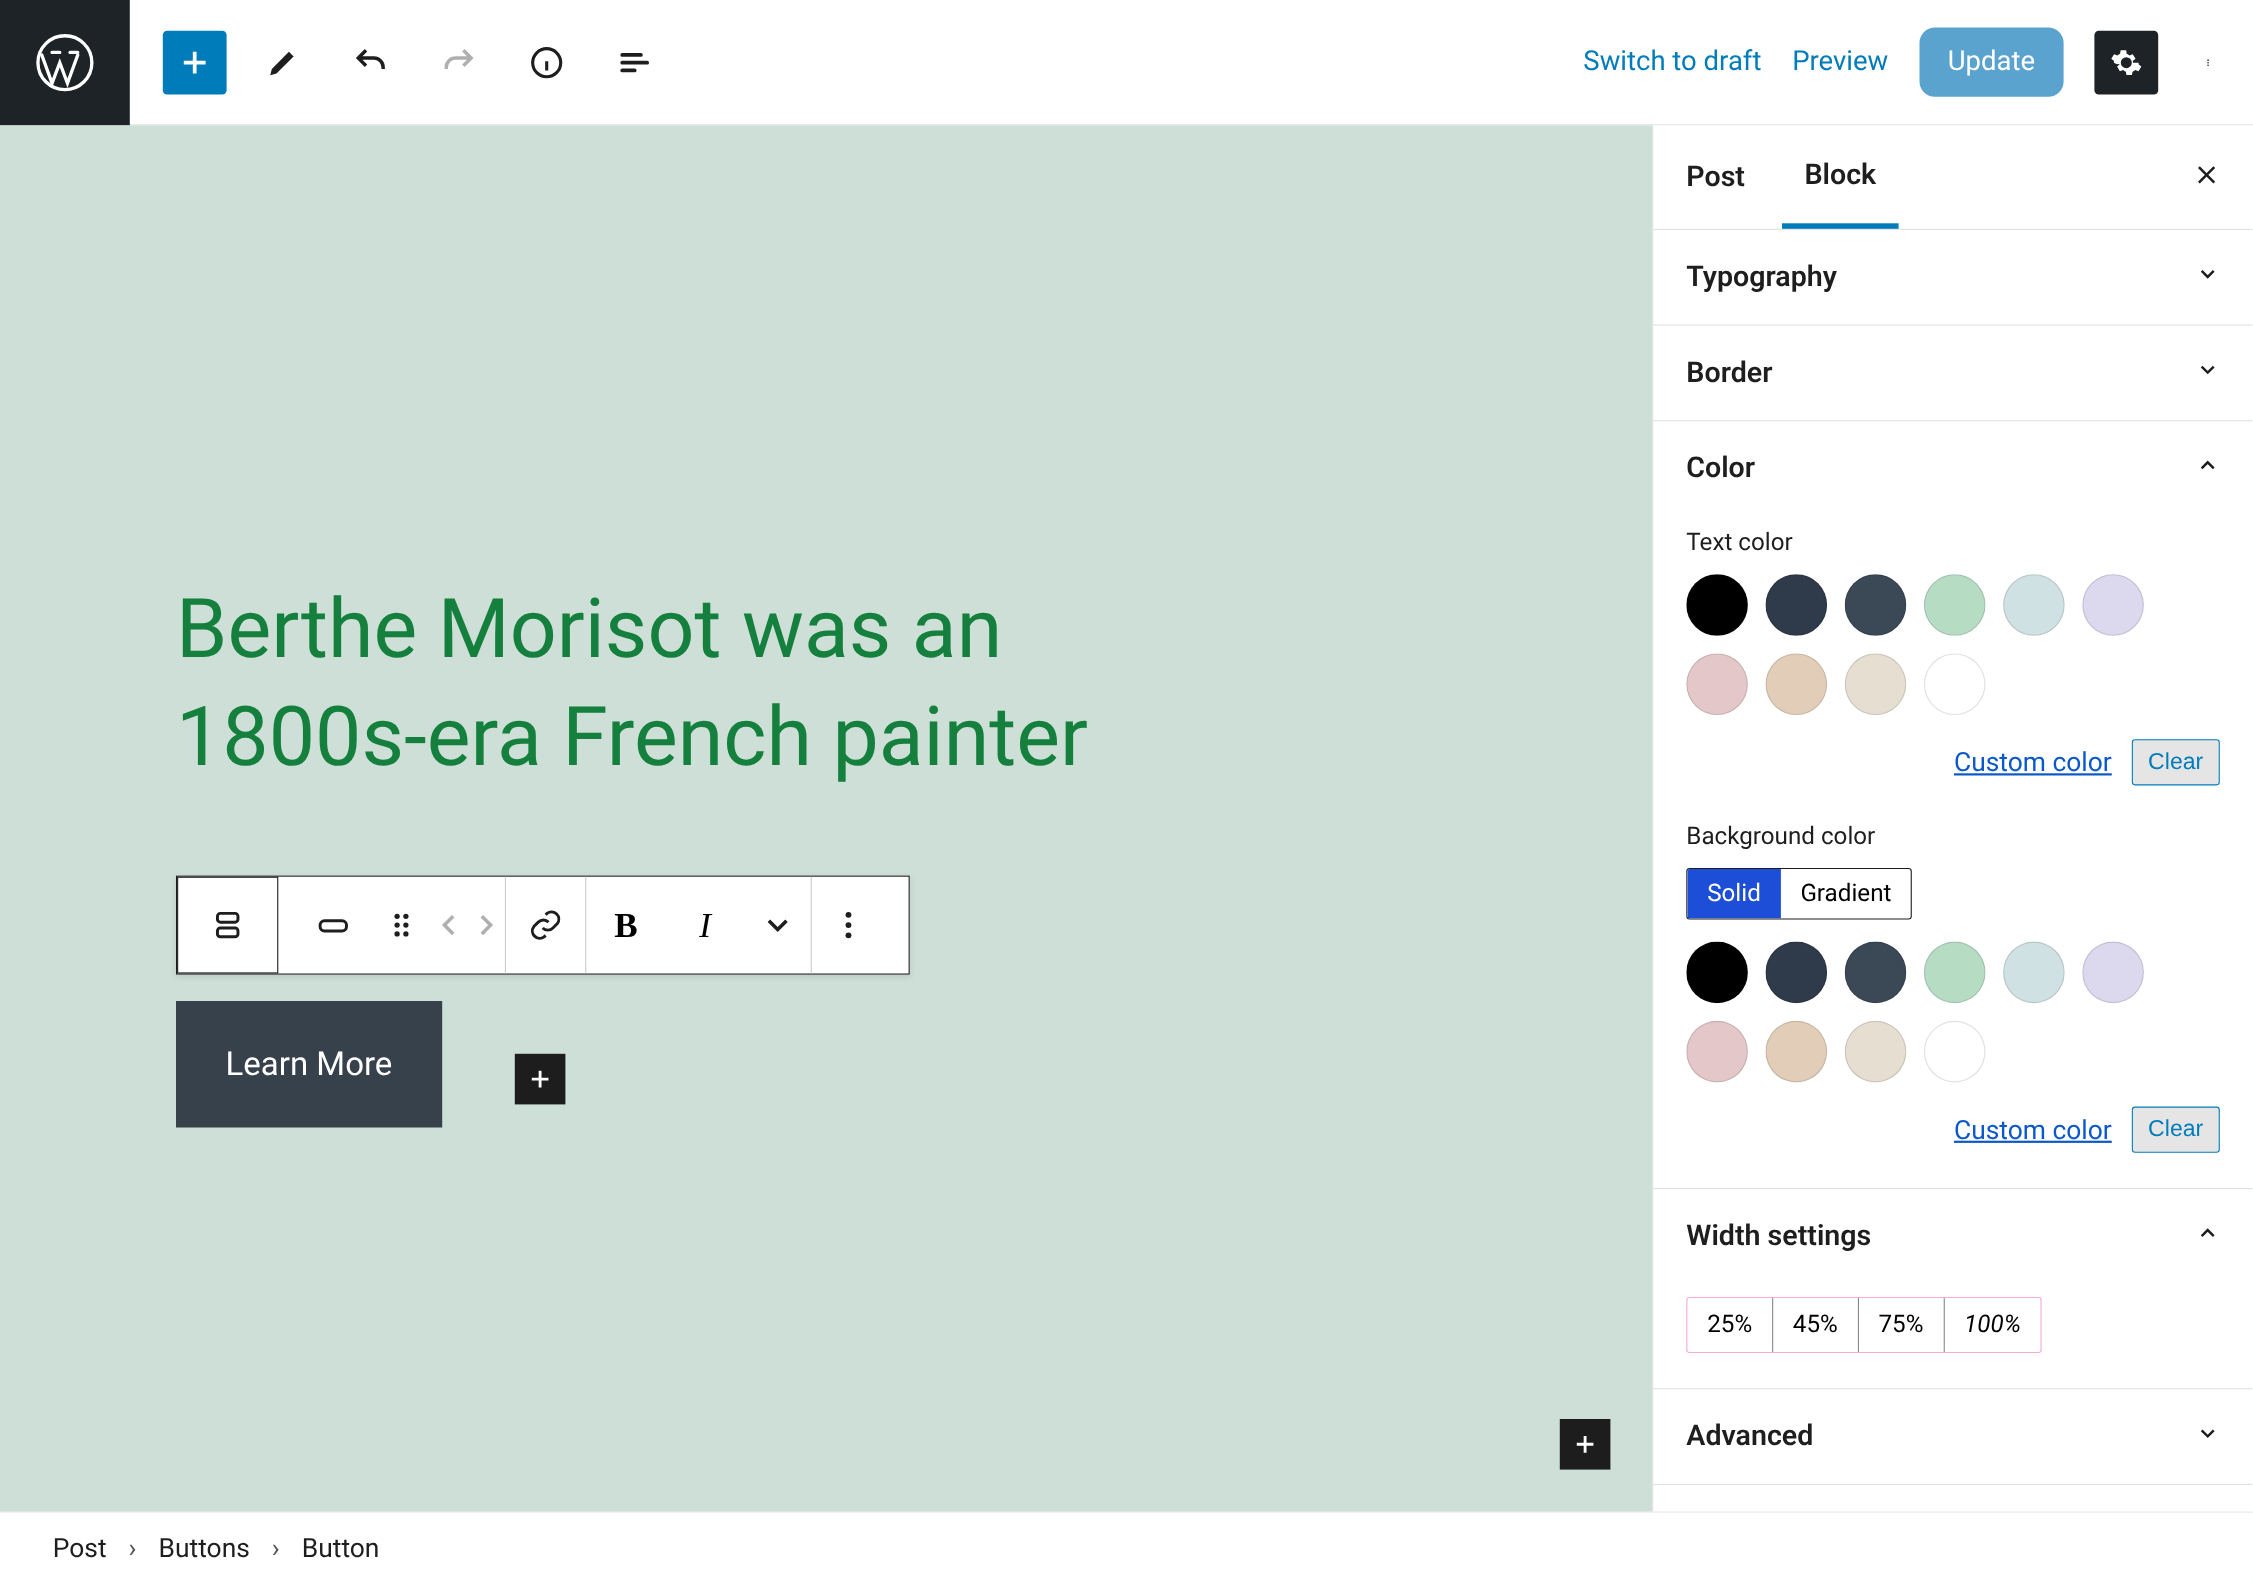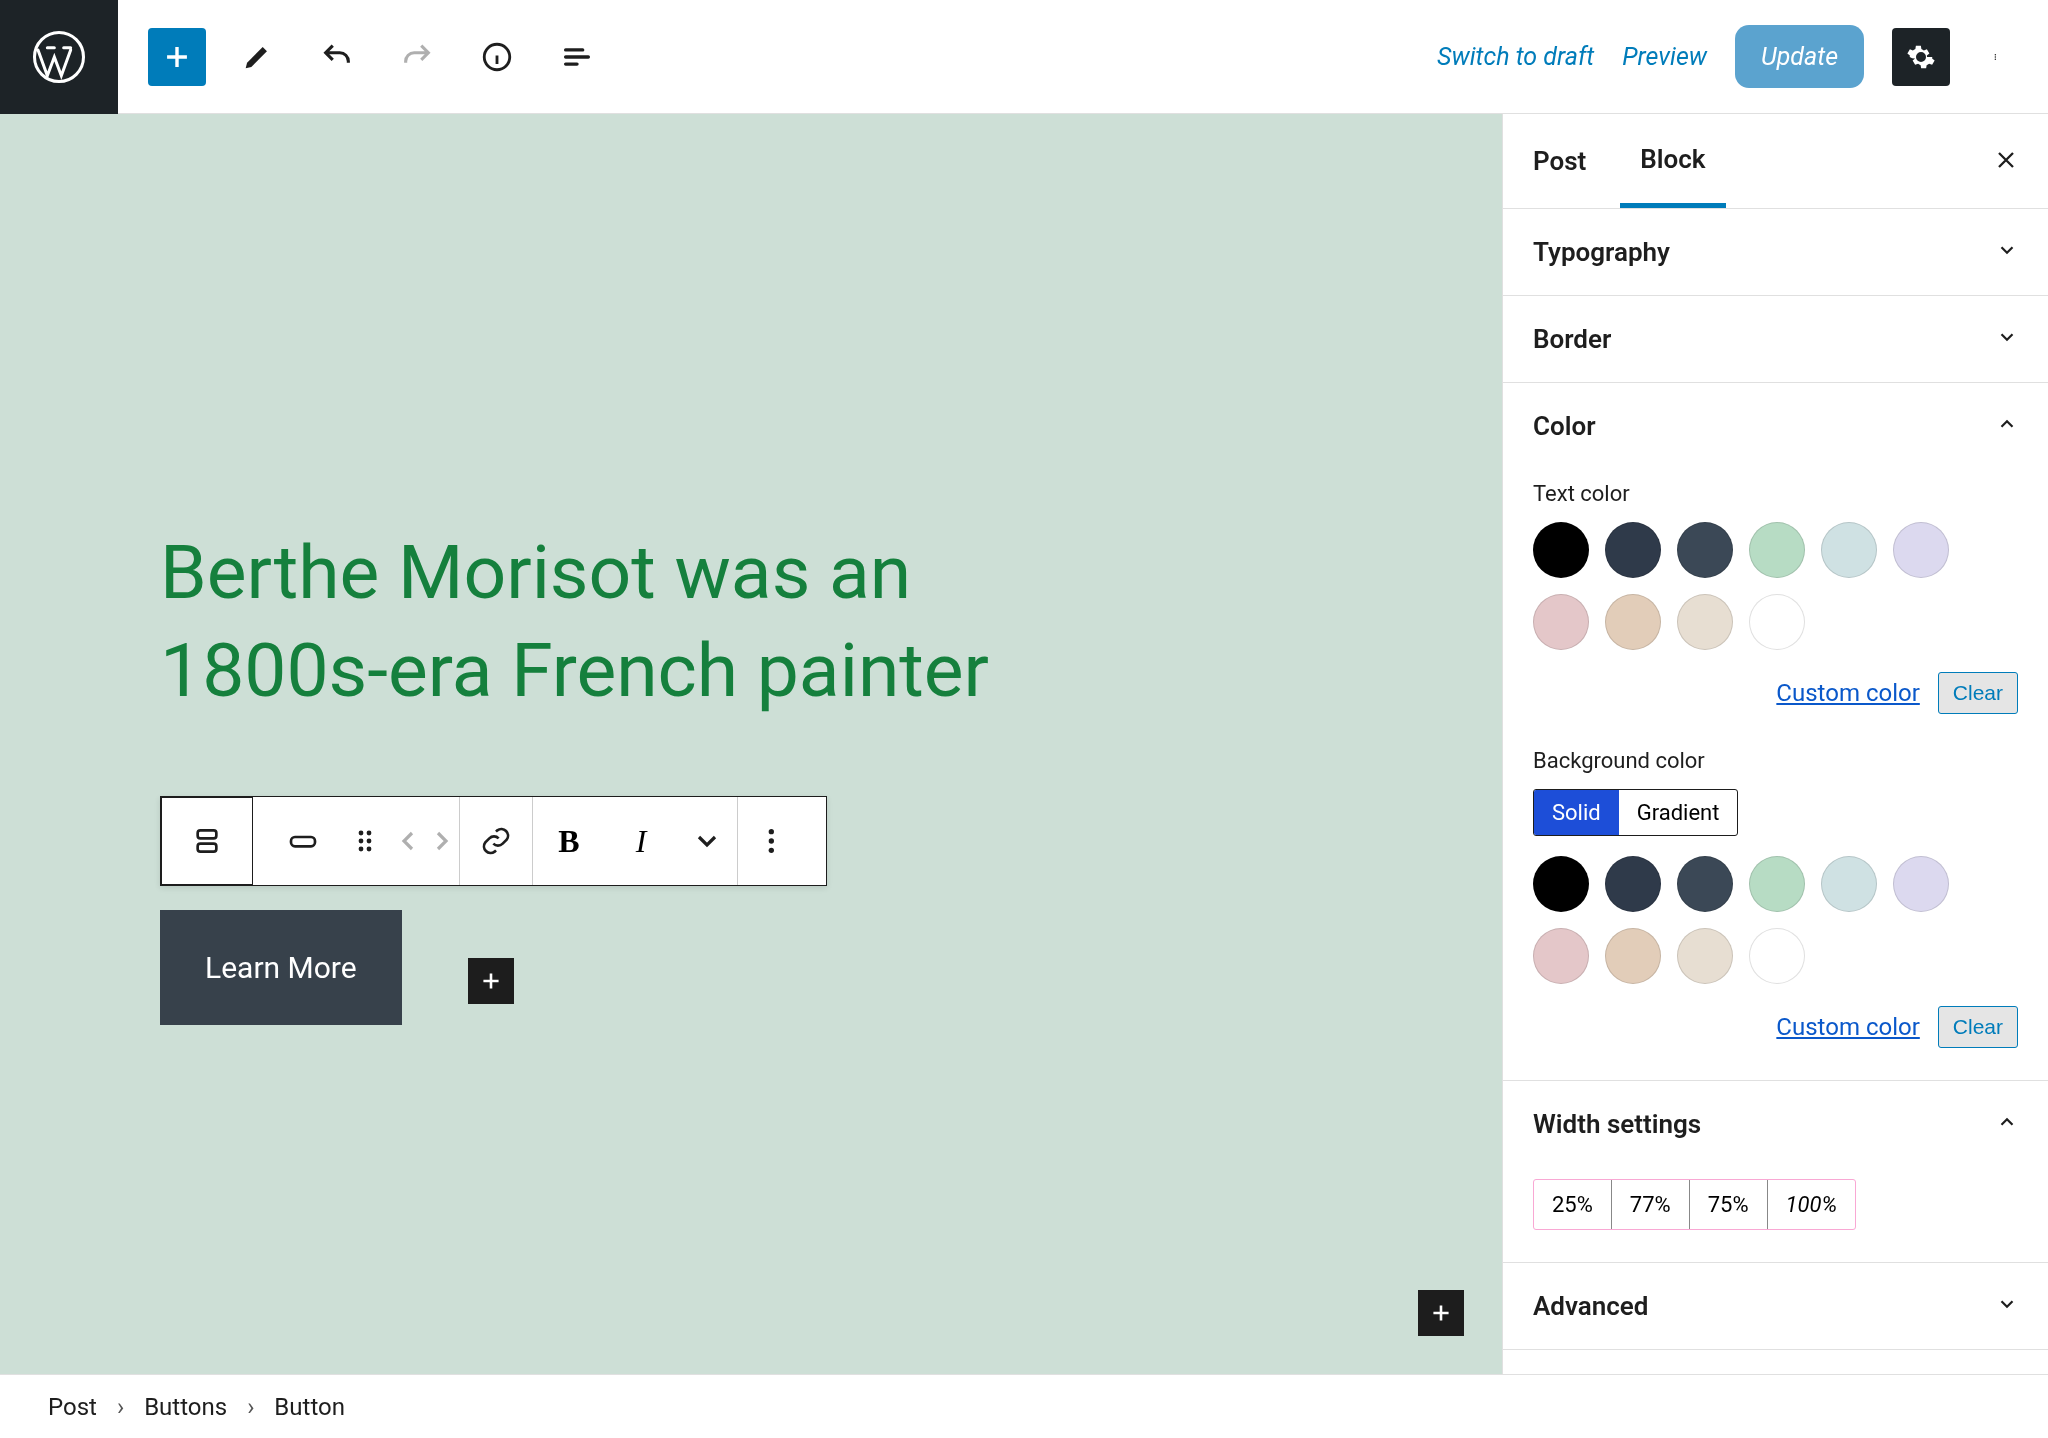--- a/index.html
+++ b/index.html
@@ -6,21 +6,21 @@
   html, body { width: 2048px; height: 1438px; font-family: -apple-system, BlinkMacSystemFont, "Segoe UI", Roboto, sans-serif; overflow: hidden; background:#fff; }
   
   .topbar { display:flex; align-items:center; height:114px; border-bottom:1px solid #e0e0e0; }
   .wp-logo { width:118px; height:114px; background:#1d2327; display:flex; align-items:center; justify-content:center; }
   .wp-logo svg { width:56px; height:56px; }
   .tb-left { display:flex; align-items:center; gap:22px; padding-left:30px; }
   .tb-btn { width:58px; height:58px; display:flex; align-items:center; justify-content:center; border-radius:4px; cursor:pointer; }
   .tb-btn.primary { background:#007cba; color:#fff; }
   .tb-btn svg { width:34px; height:34px; }
   .tb-spacer { flex:1; }
-  .tb-right { display:flex; align-items:center; gap:28px; padding-right:30px;font-style:italic; }
+  .tb-right { display:flex; align-items:center; gap:28px; padding-right:18px; }
   .link-btn { color:#007cba; font-size:25px; cursor:pointer; }
   .update-btn { background:#5ba3cf; color:#fff; font-size:25px; padding:17px 26px; border-radius:14px; cursor:pointer; }
   .gear-btn { width:58px; height:58px; background:#1d2327; color:#fff; display:flex; align-items:center; justify-content:center; border-radius:4px; cursor:pointer; }
   .dots-btn { width:40px; height:58px; display:flex; align-items:center; justify-content:center; cursor:pointer; }
 
   
   .body { display:flex; height:calc(100% - 114px - 64px); }
   .canvas-wrap { flex:1; position:relative; background:#cddfd6; display:flex; flex-direction:column; }
   .canvas { position:relative; padding:410px 0 0 160px; }
   .heading { font-size:75px; font-weight:400; color:#15803d; line-height:1.3; max-width:900px; }
@@ -297,21 +297,21 @@
     <div class="panel">
       <div class="panel-head">
         <span>Width settings</span>
         <span class="chev"><svg viewBox="0 0 24 24" fill="none" stroke="#1e1e1e" stroke-width="2.4">
               <path d="M6 15l6-6 6 6"></path>
             </svg></span>
       </div>
       <div class="panel-body">
         <div class="width-opts" id="width-opts">
             <div class="width-opt">25%</div>
-            <div class="width-opt">77%</div>
+            <div class="width-opt">45%</div>
             <div class="width-opt">75%</div>
             <div class="width-opt">100%</div>
           </div>
       </div>
     </div>
 
     <div class="panel">
       <div class="panel-head">
         <span>Advanced</span>
         <span class="chev"><svg viewBox="0 0 24 24" fill="none" stroke="#1e1e1e" stroke-width="2.4">

